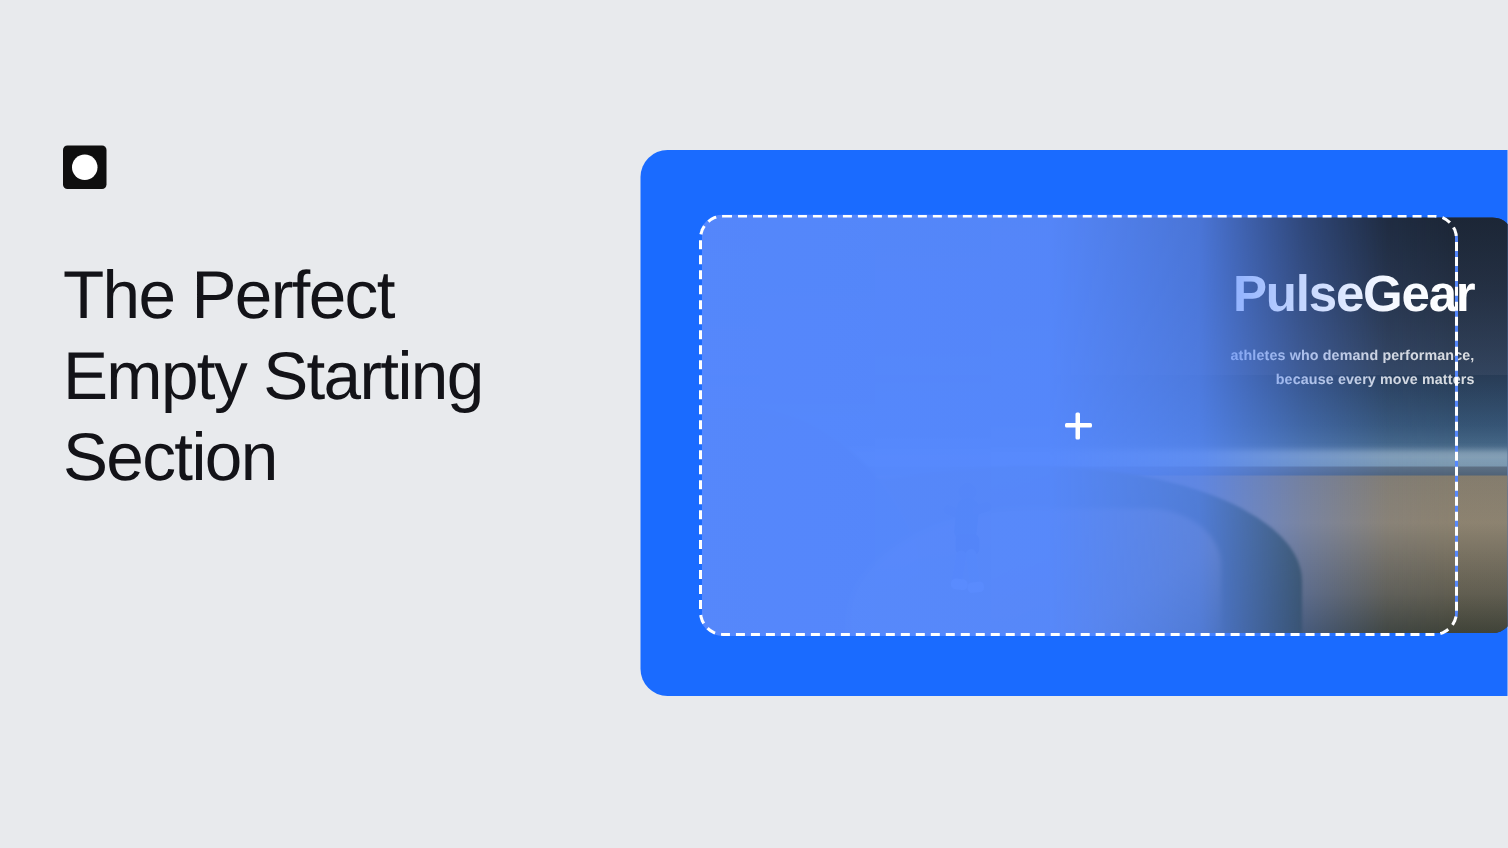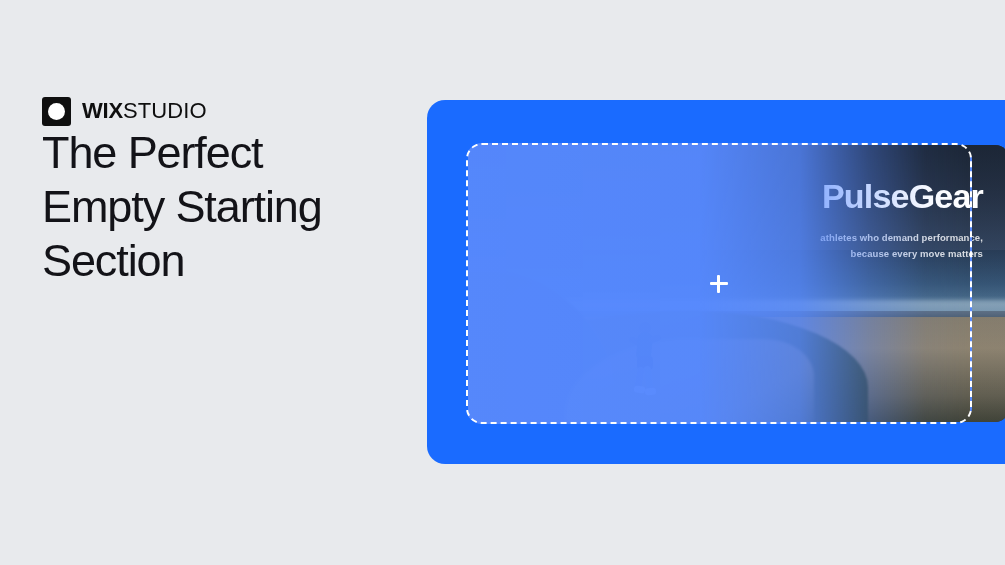--- a/index.html
+++ b/index.html
@@ -62,20 +62,21 @@
     font-size: 22px;
     letter-spacing: -0.2px;
     color: #0f0f0f;
     white-space: nowrap;
     line-height: 1;
   }
   .brand-wordmark .w-wix { font-weight: 700; }
   .brand-wordmark .w-studio { font-weight: 400; letter-spacing: 0.1px; }
 
   .headline {
+    margin-top: 44px;
     font-size: 45px;
     line-height: 54px;
     font-weight: 400;
     letter-spacing: -1.1px;
     color: #131318;
     max-width: 330px;
   }
 
   .subhead {
     margin-top: 39px;
@@ -314,23 +315,20 @@
 <body>
 
 <div class="slide">
 
   <div class="left-col">
 
     <div class="brand-lockup">
       <div class="brand-mark">
         <span class="dot"></span>
       </div>
-      <div class="brand-wordmark">
-        <span class="w-wix">WIX</span><span class="w-studio">STUDIO</span>
-      </div>
     </div>
 
     <h1 class="headline">The Perfect Empty Starting Section</h1>
 
 
   </div>
 
   <div class="card">
 
     <div class="photo">

